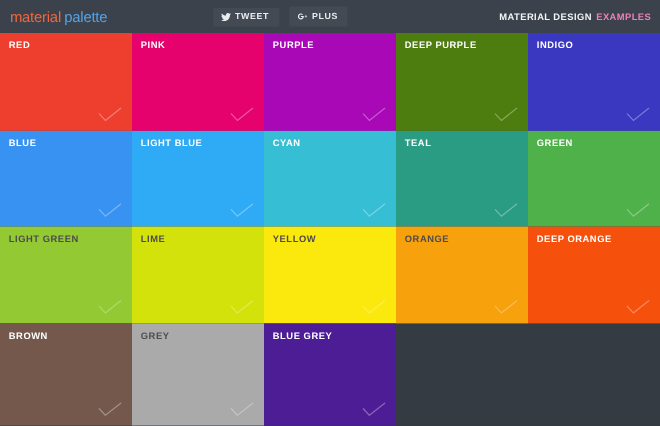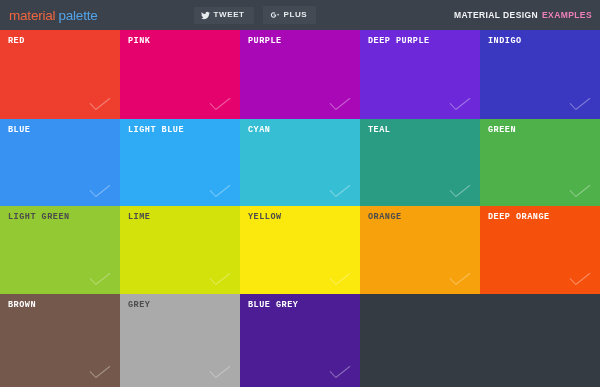--- a/index.html
+++ b/index.html
@@ -58,21 +58,20 @@
   #nav-right .nr-md { color:#f2f4f6; cursor:pointer; }
   #nav-right .nr-ex { color:#ef7fbb; cursor:pointer; }
 
   
   #grid {
     position:relative;
     width:556px; height:357px;
     display:grid;
     grid-template-columns:repeat(5,120px);
     grid-template-rows:89px 87px 88px 93px;
-    font-family:Liberation Mono, monospace;
   }
   .tile {
     position:relative;
     overflow:hidden;
     cursor:pointer;
   }
   .tile .tlabel {
     position:absolute;
     left:8px; top:7px;
     font-size:8.5px;
@@ -165,21 +164,21 @@
       </span>
     </div>
     <div class="tile light" style="background: rgb(169, 8, 183);">
       <span class="tlabel">PURPLE</span>
       <span class="tcheck">
         <svg viewBox="0 0 26 18" fill="none" stroke="#ffffff" stroke-width="1.3" stroke-linecap="round" stroke-linejoin="round">
           <path d="M1.5 8.5 L8 15.5 L24.5 2.5"></path>
         </svg>
       </span>
     </div>
-    <div class="tile light" style="background: #6d28d9;">
+    <div class="tile light" style="background: #4d7c0f;">
       <span class="tlabel">DEEP PURPLE</span>
       <span class="tcheck">
         <svg viewBox="0 0 26 18" fill="none" stroke="#ffffff" stroke-width="1.3" stroke-linecap="round" stroke-linejoin="round">
           <path d="M1.5 8.5 L8 15.5 L24.5 2.5"></path>
         </svg>
       </span>
     </div>
     <div class="tile light" style="background: rgb(58, 55, 192);">
       <span class="tlabel">INDIGO</span>
       <span class="tcheck">

